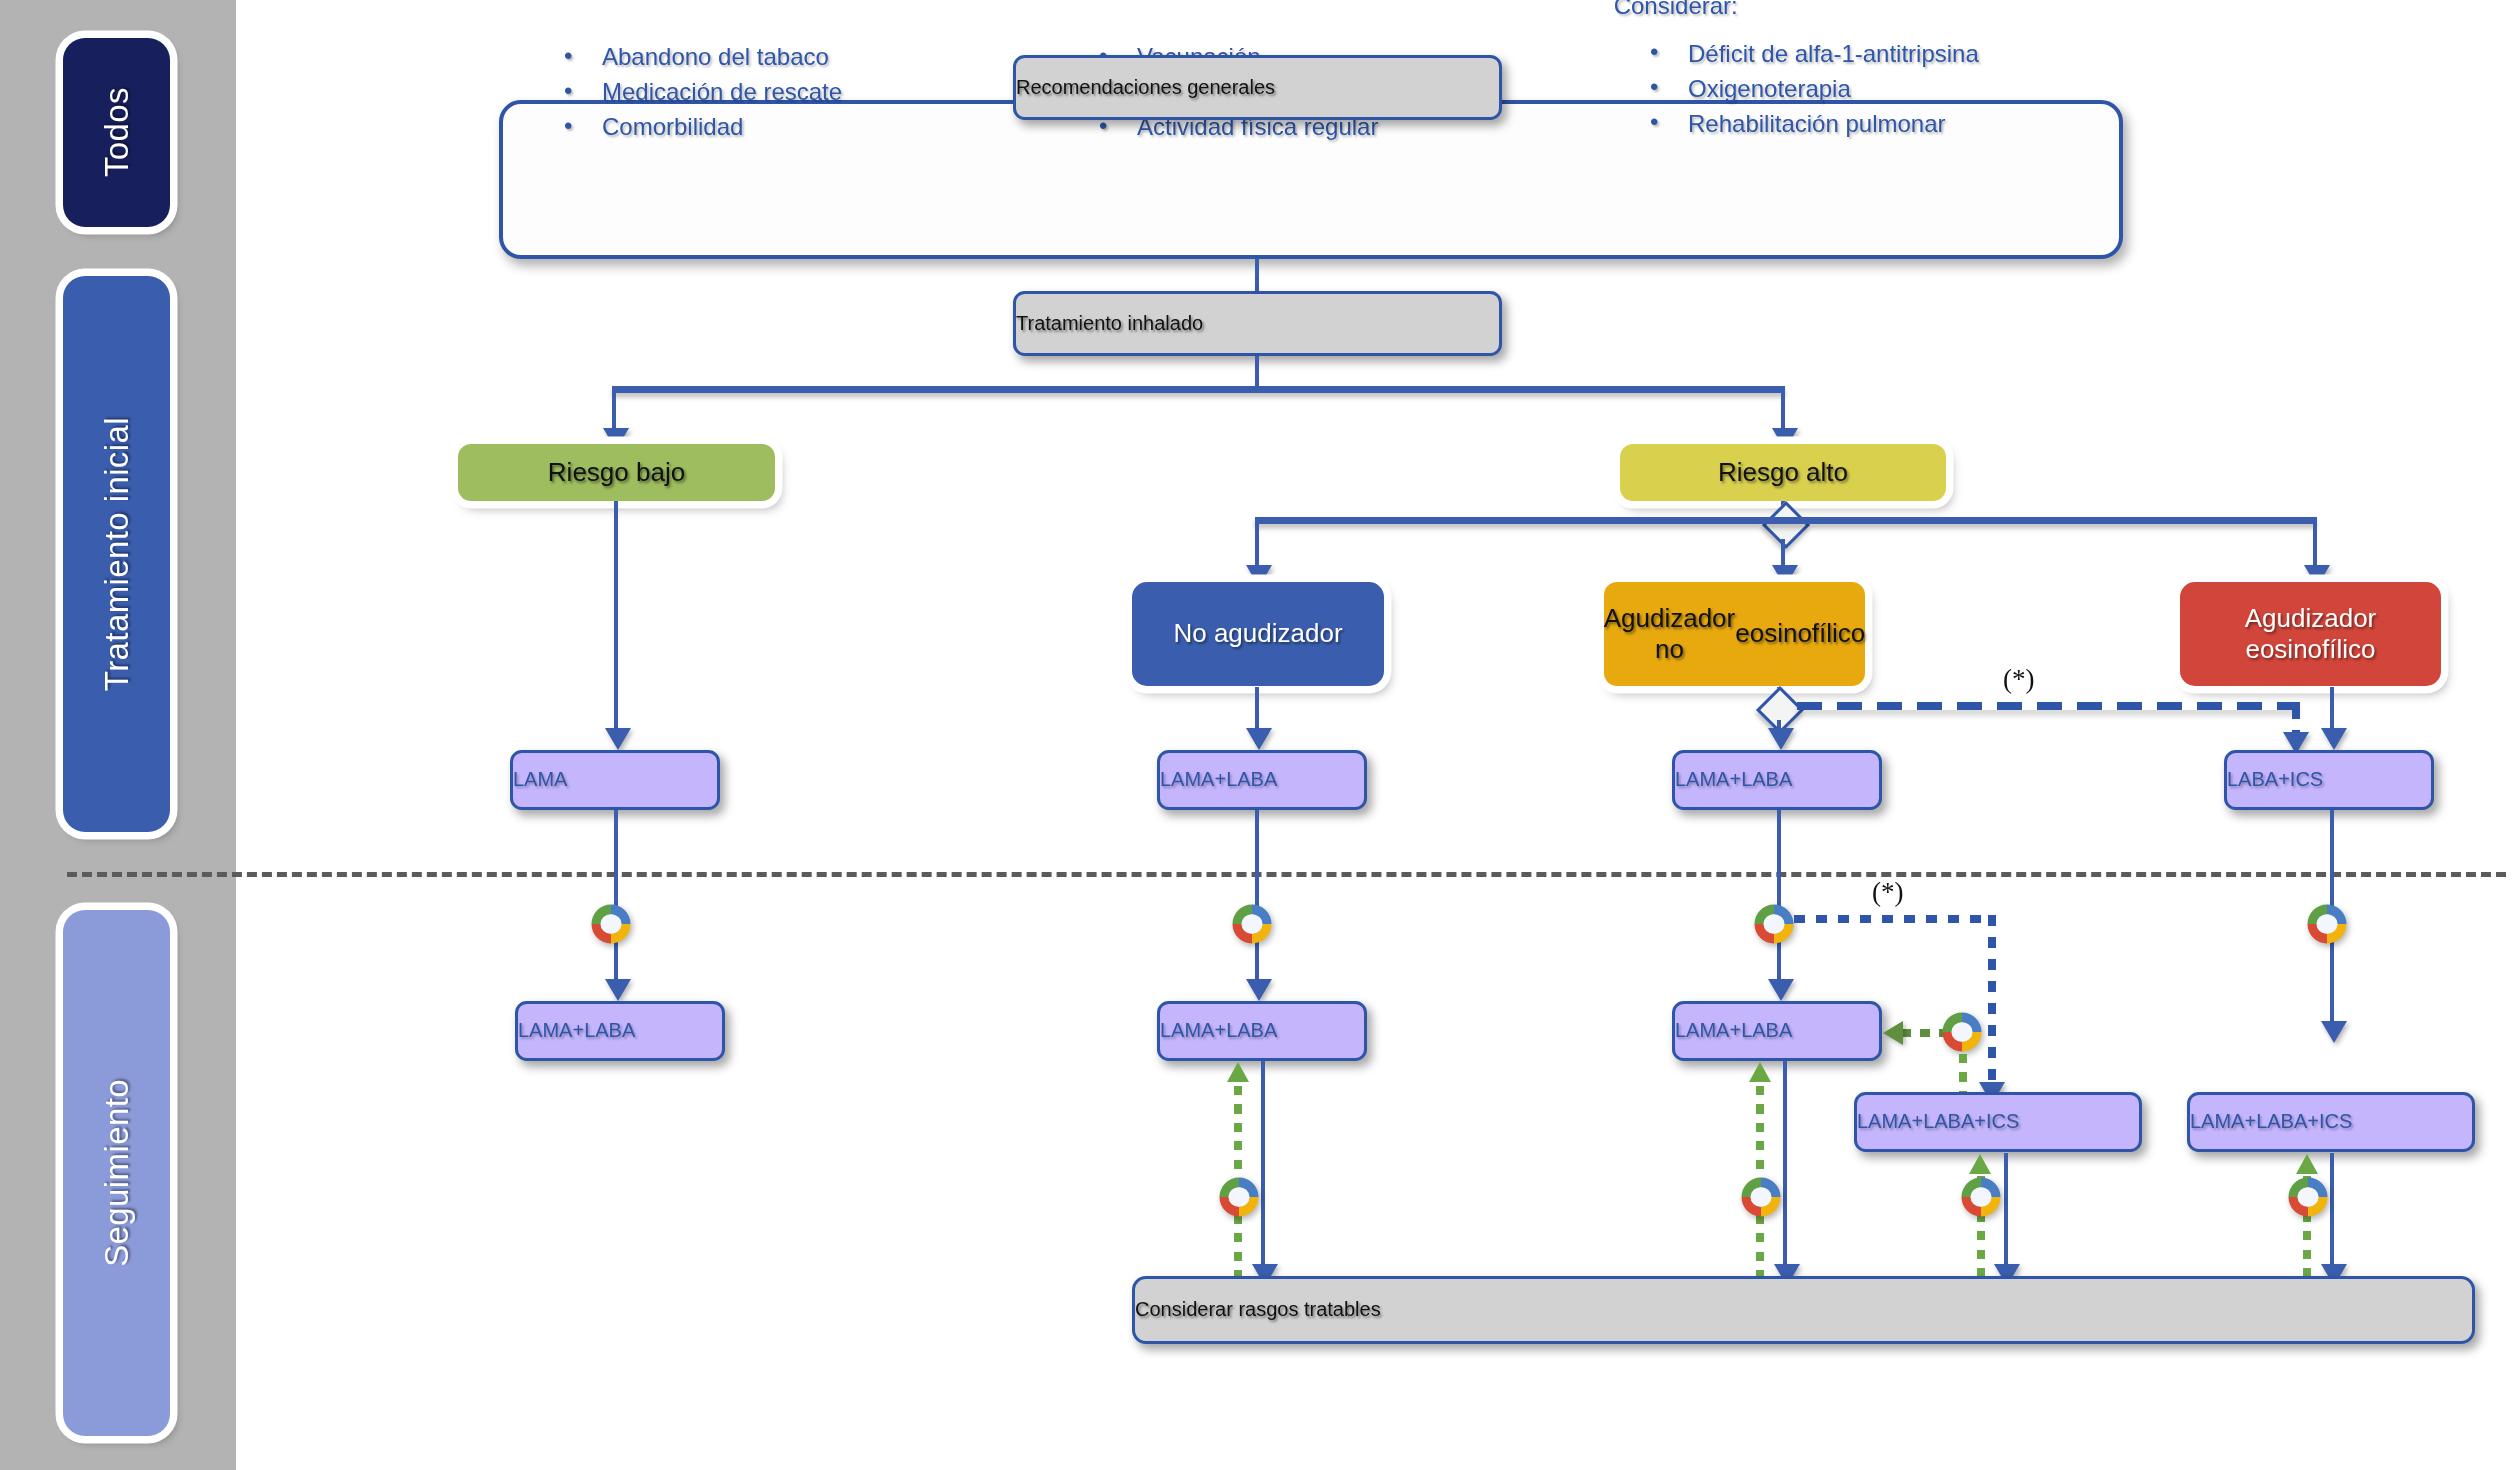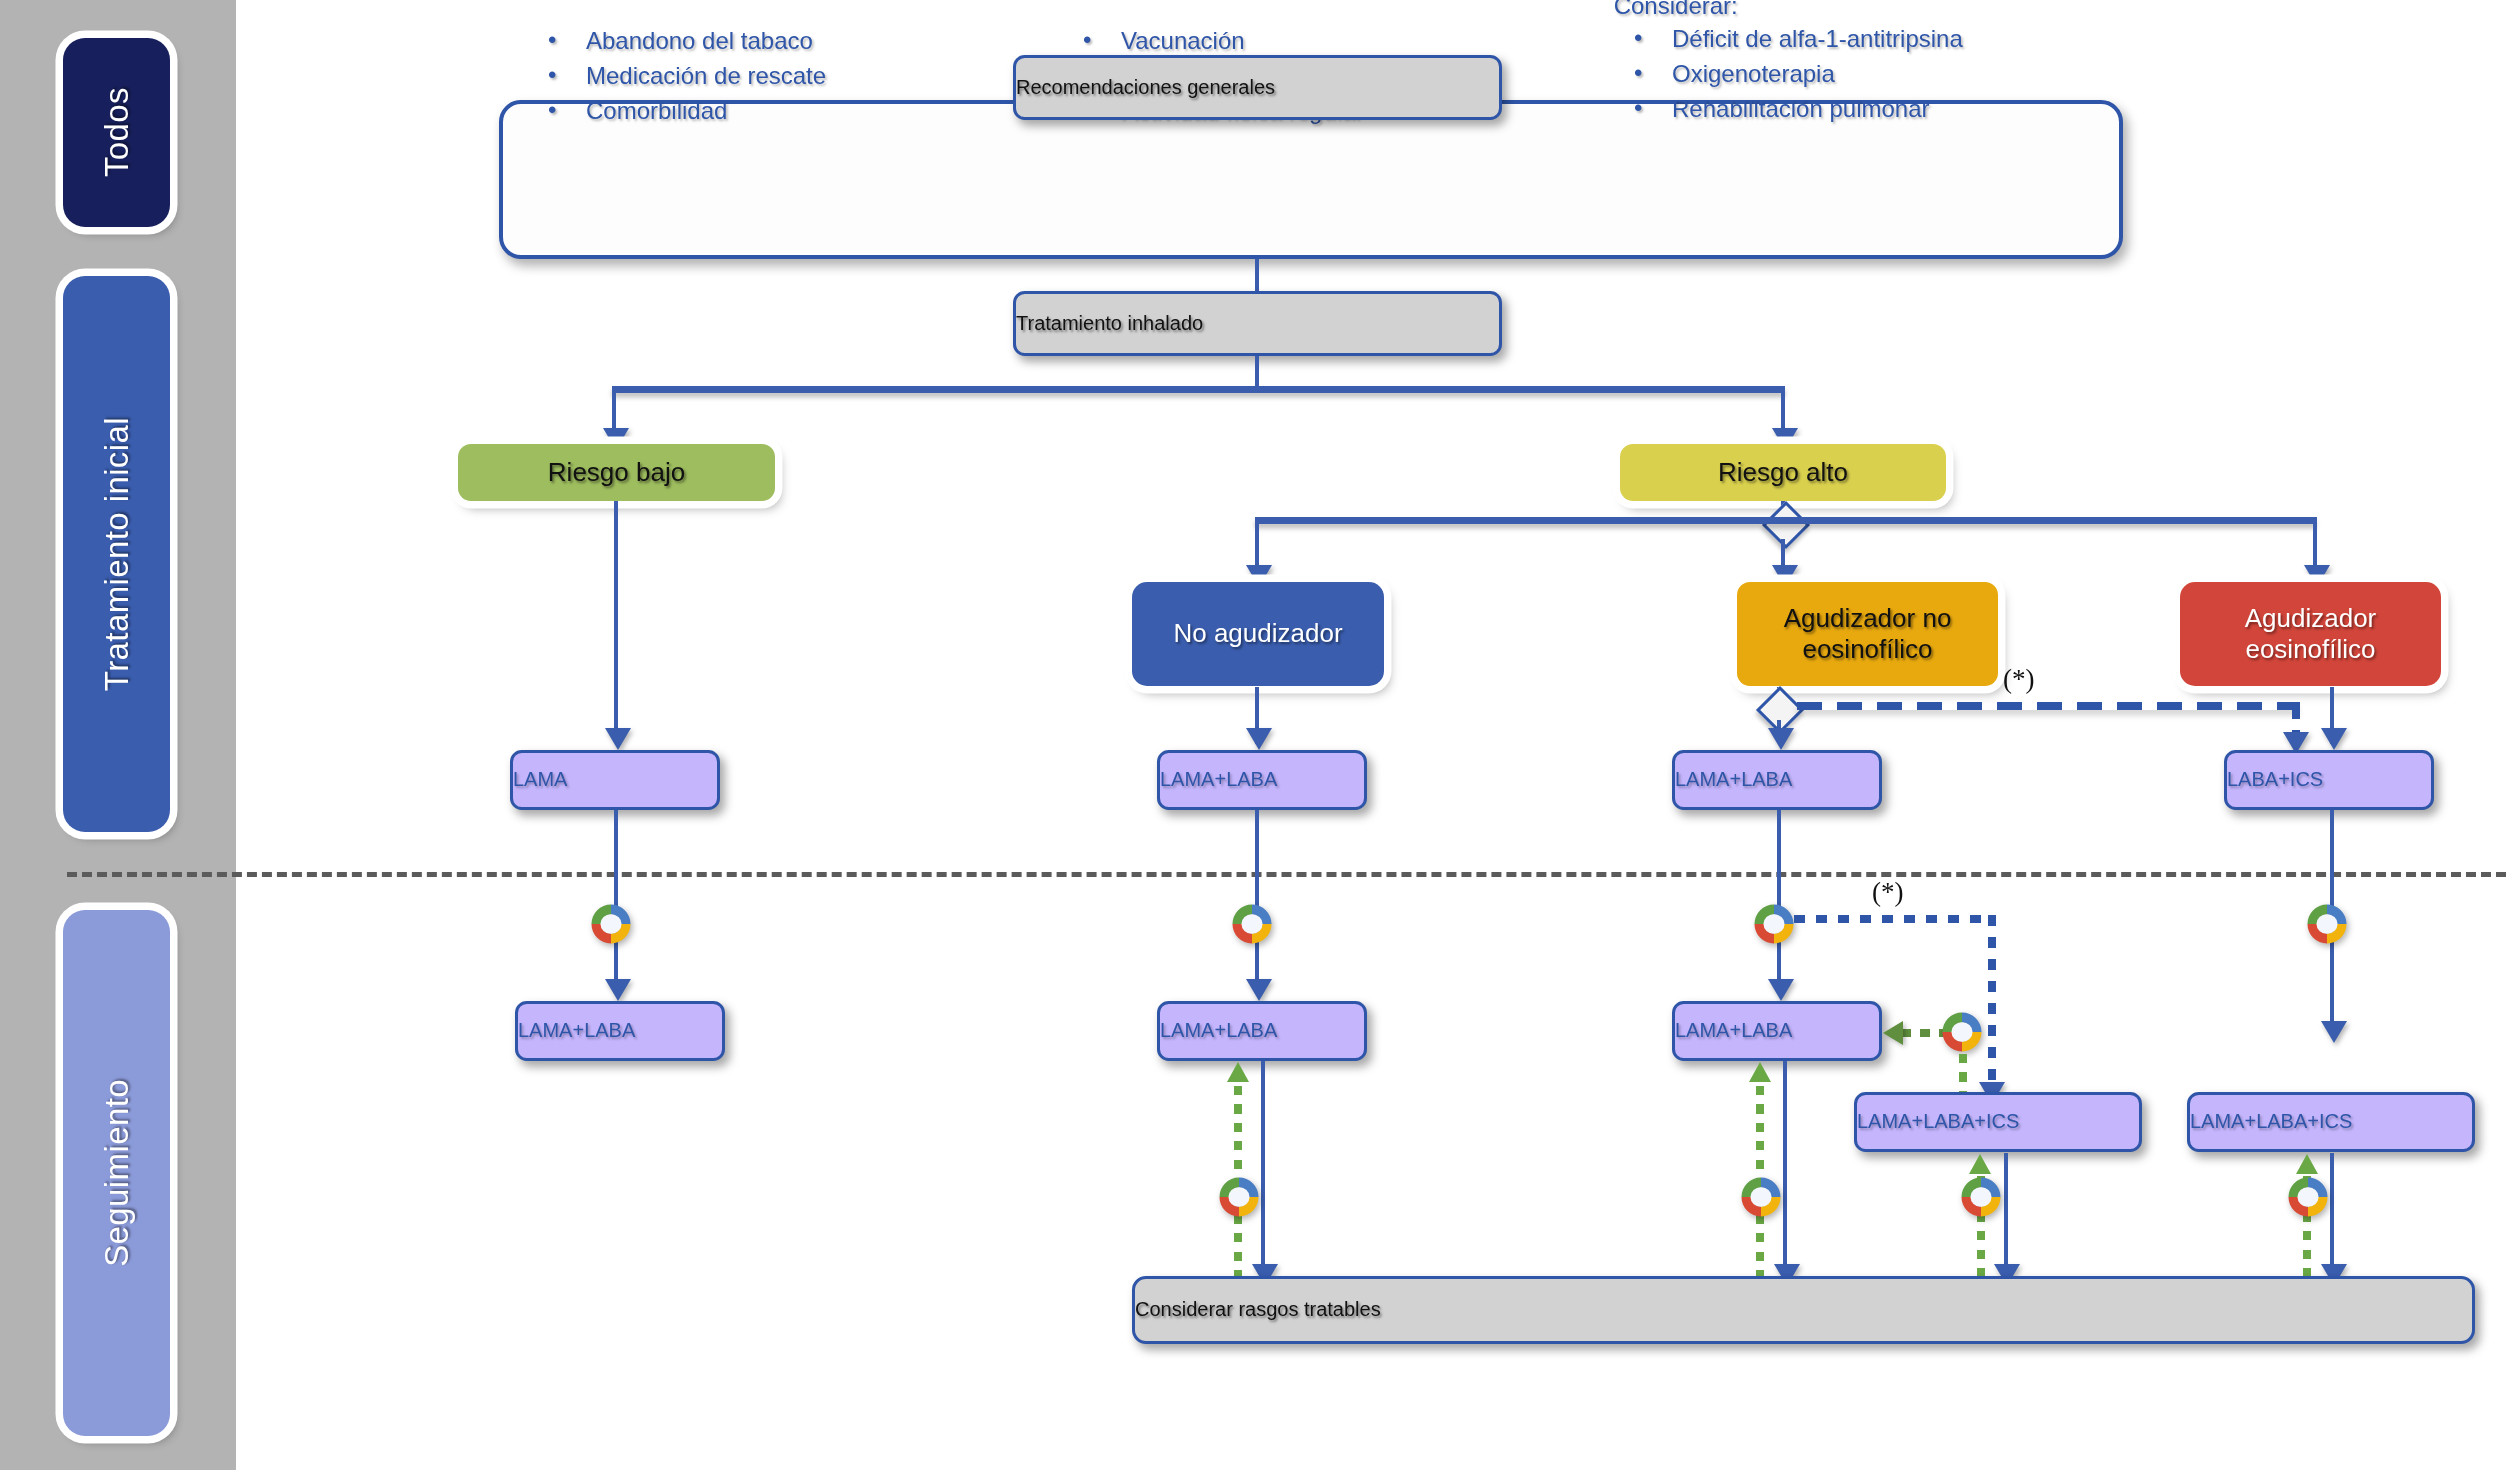--- a/index.html
+++ b/index.html
@@ -44,21 +44,21 @@
   .chip.dark-text{color:#111111;text-shadow:1.7px 1.7px 2.5px rgba(0,0,0,.45);border-radius:13px;}
   .chip.light-text{color:#ffffff;text-shadow:1.7px 1.7px 2.5px rgba(0,0,0,.45);}
 
   
   #rec-panel{
     position:absolute;left:499px;top:100px;width:1624px;height:159px;
     box-sizing:border-box;background:#fdfdfd;border:4.2px solid #2e55a8;border-radius:22px;
     box-shadow:4.2px 6.7px 11px rgba(0,0,0,.30);
   }
   .rec-col{position:absolute;top:23.4px;}
-  .rec-col ul{list-style:none;margin:0;padding:0;}
+  .rec-col ul{list-style:none;margin:16px;padding:0;}
   .rec-col li{
     color:#2e55a8;font-size:24px;line-height:1.46;
     text-shadow:1.7px 1.7px 2.5px rgba(0,0,0,.28);
     padding-left:60px;position:relative;
   }
   .rec-col li::before{
     content:"•";position:absolute;left:22px;top:-1.7px;color:#2e55a8;font-size:24px;
   }
   .rec-title{
     color:#2e55a8;font-size:24px;text-shadow:1.7px 1.7px 2.5px rgba(0,0,0,.28);
@@ -167,21 +167,21 @@
   <div class="ln vln" style="left:1781px;top:539px;height:33px;"></div>
   <div class="arrow-d" style="left:1772px;top:565px;"></div>
 
   <div class="ln vln" style="left:2313px;top:517px;height:55px;"></div>
   <div class="arrow-d" style="left:2304px;top:565px;"></div>
 
   <div class="chip light-text" style="left:1132px;top:582px;width:252px;height:104px;background:#3a5dae;">
     <span>No agudizador</span>
   </div>
 
-  <div class="chip dark-text" style="left:1737px;top:582px;width:261px;height:104px;background:#e8a90f;flex-direction:column;">
+  <div class="chip dark-text" style="left:1604px;top:582px;width:261px;height:104px;background:#e8a90f;flex-direction:row;">
     <span>Agudizador no</span>
     <span>eosinofílico</span>
   </div>
 
   <div class="chip light-text" style="left:2180px;top:582px;width:261px;height:104px;background:#d2453a;flex-direction:column;">
     <span>Agudizador</span>
     <span>eosinofílico</span>
   </div>
 
   <div class="ln vln" style="left:614px;top:501px;height:242px;"></div>

